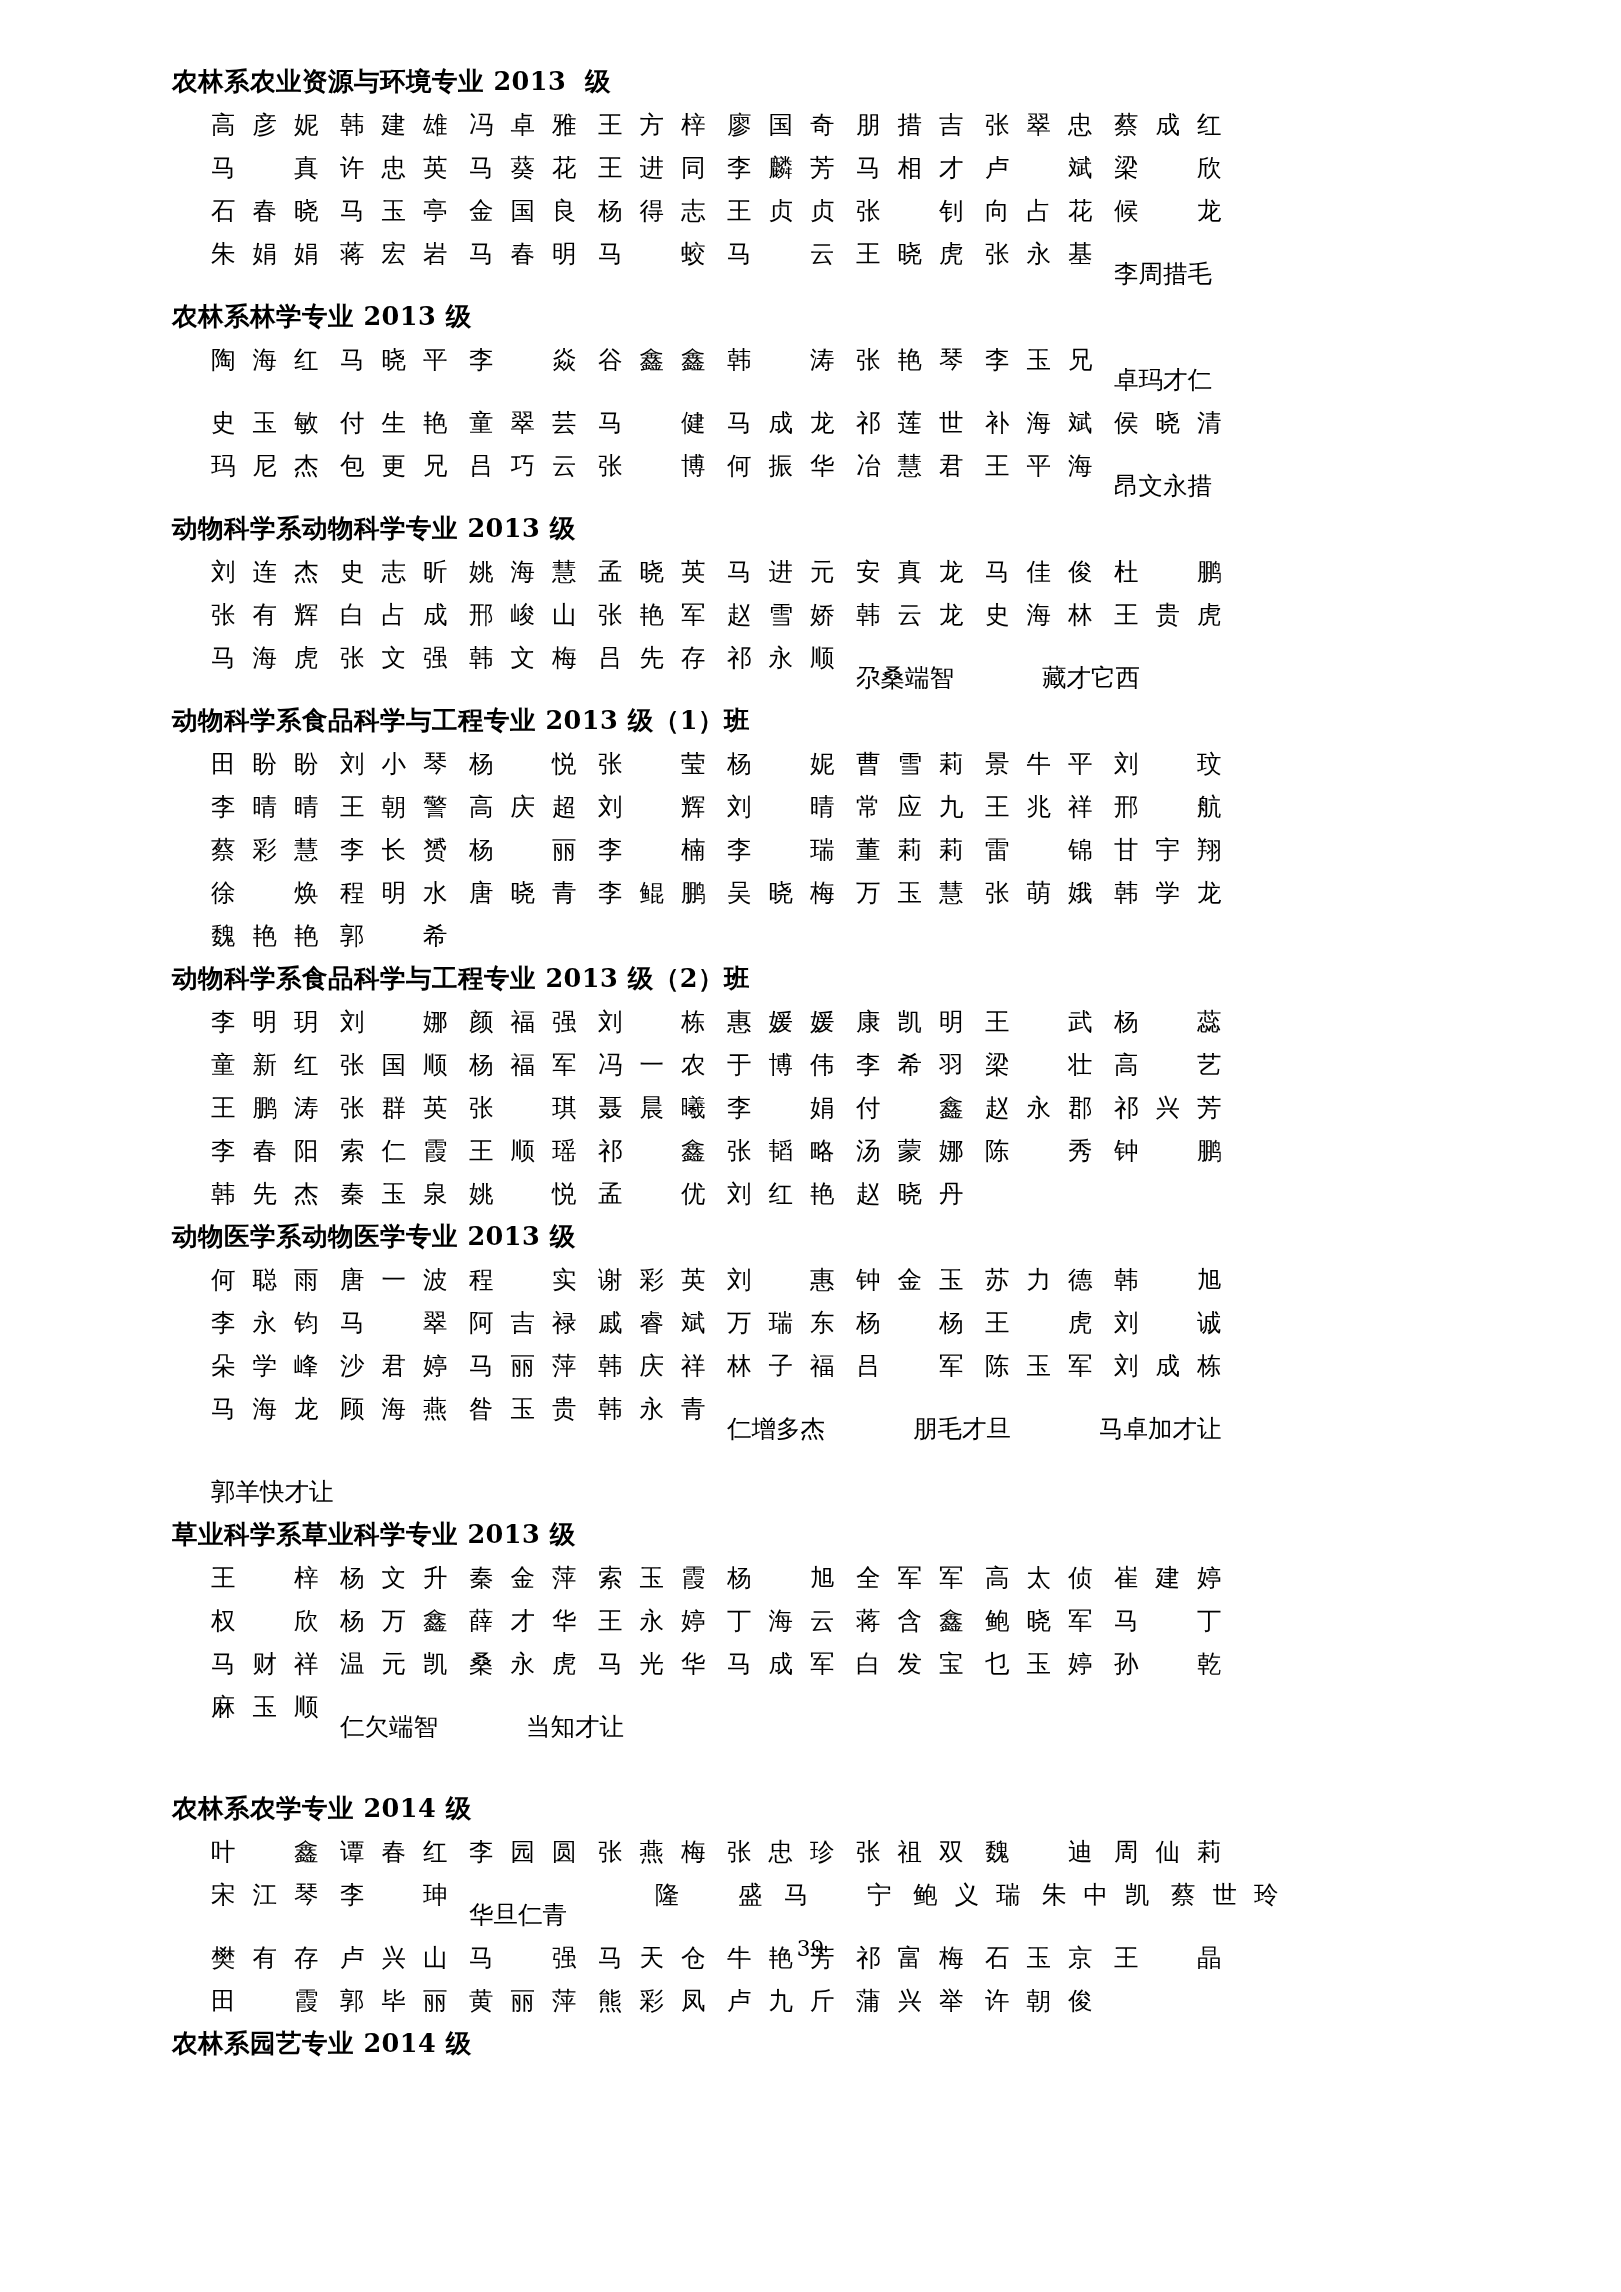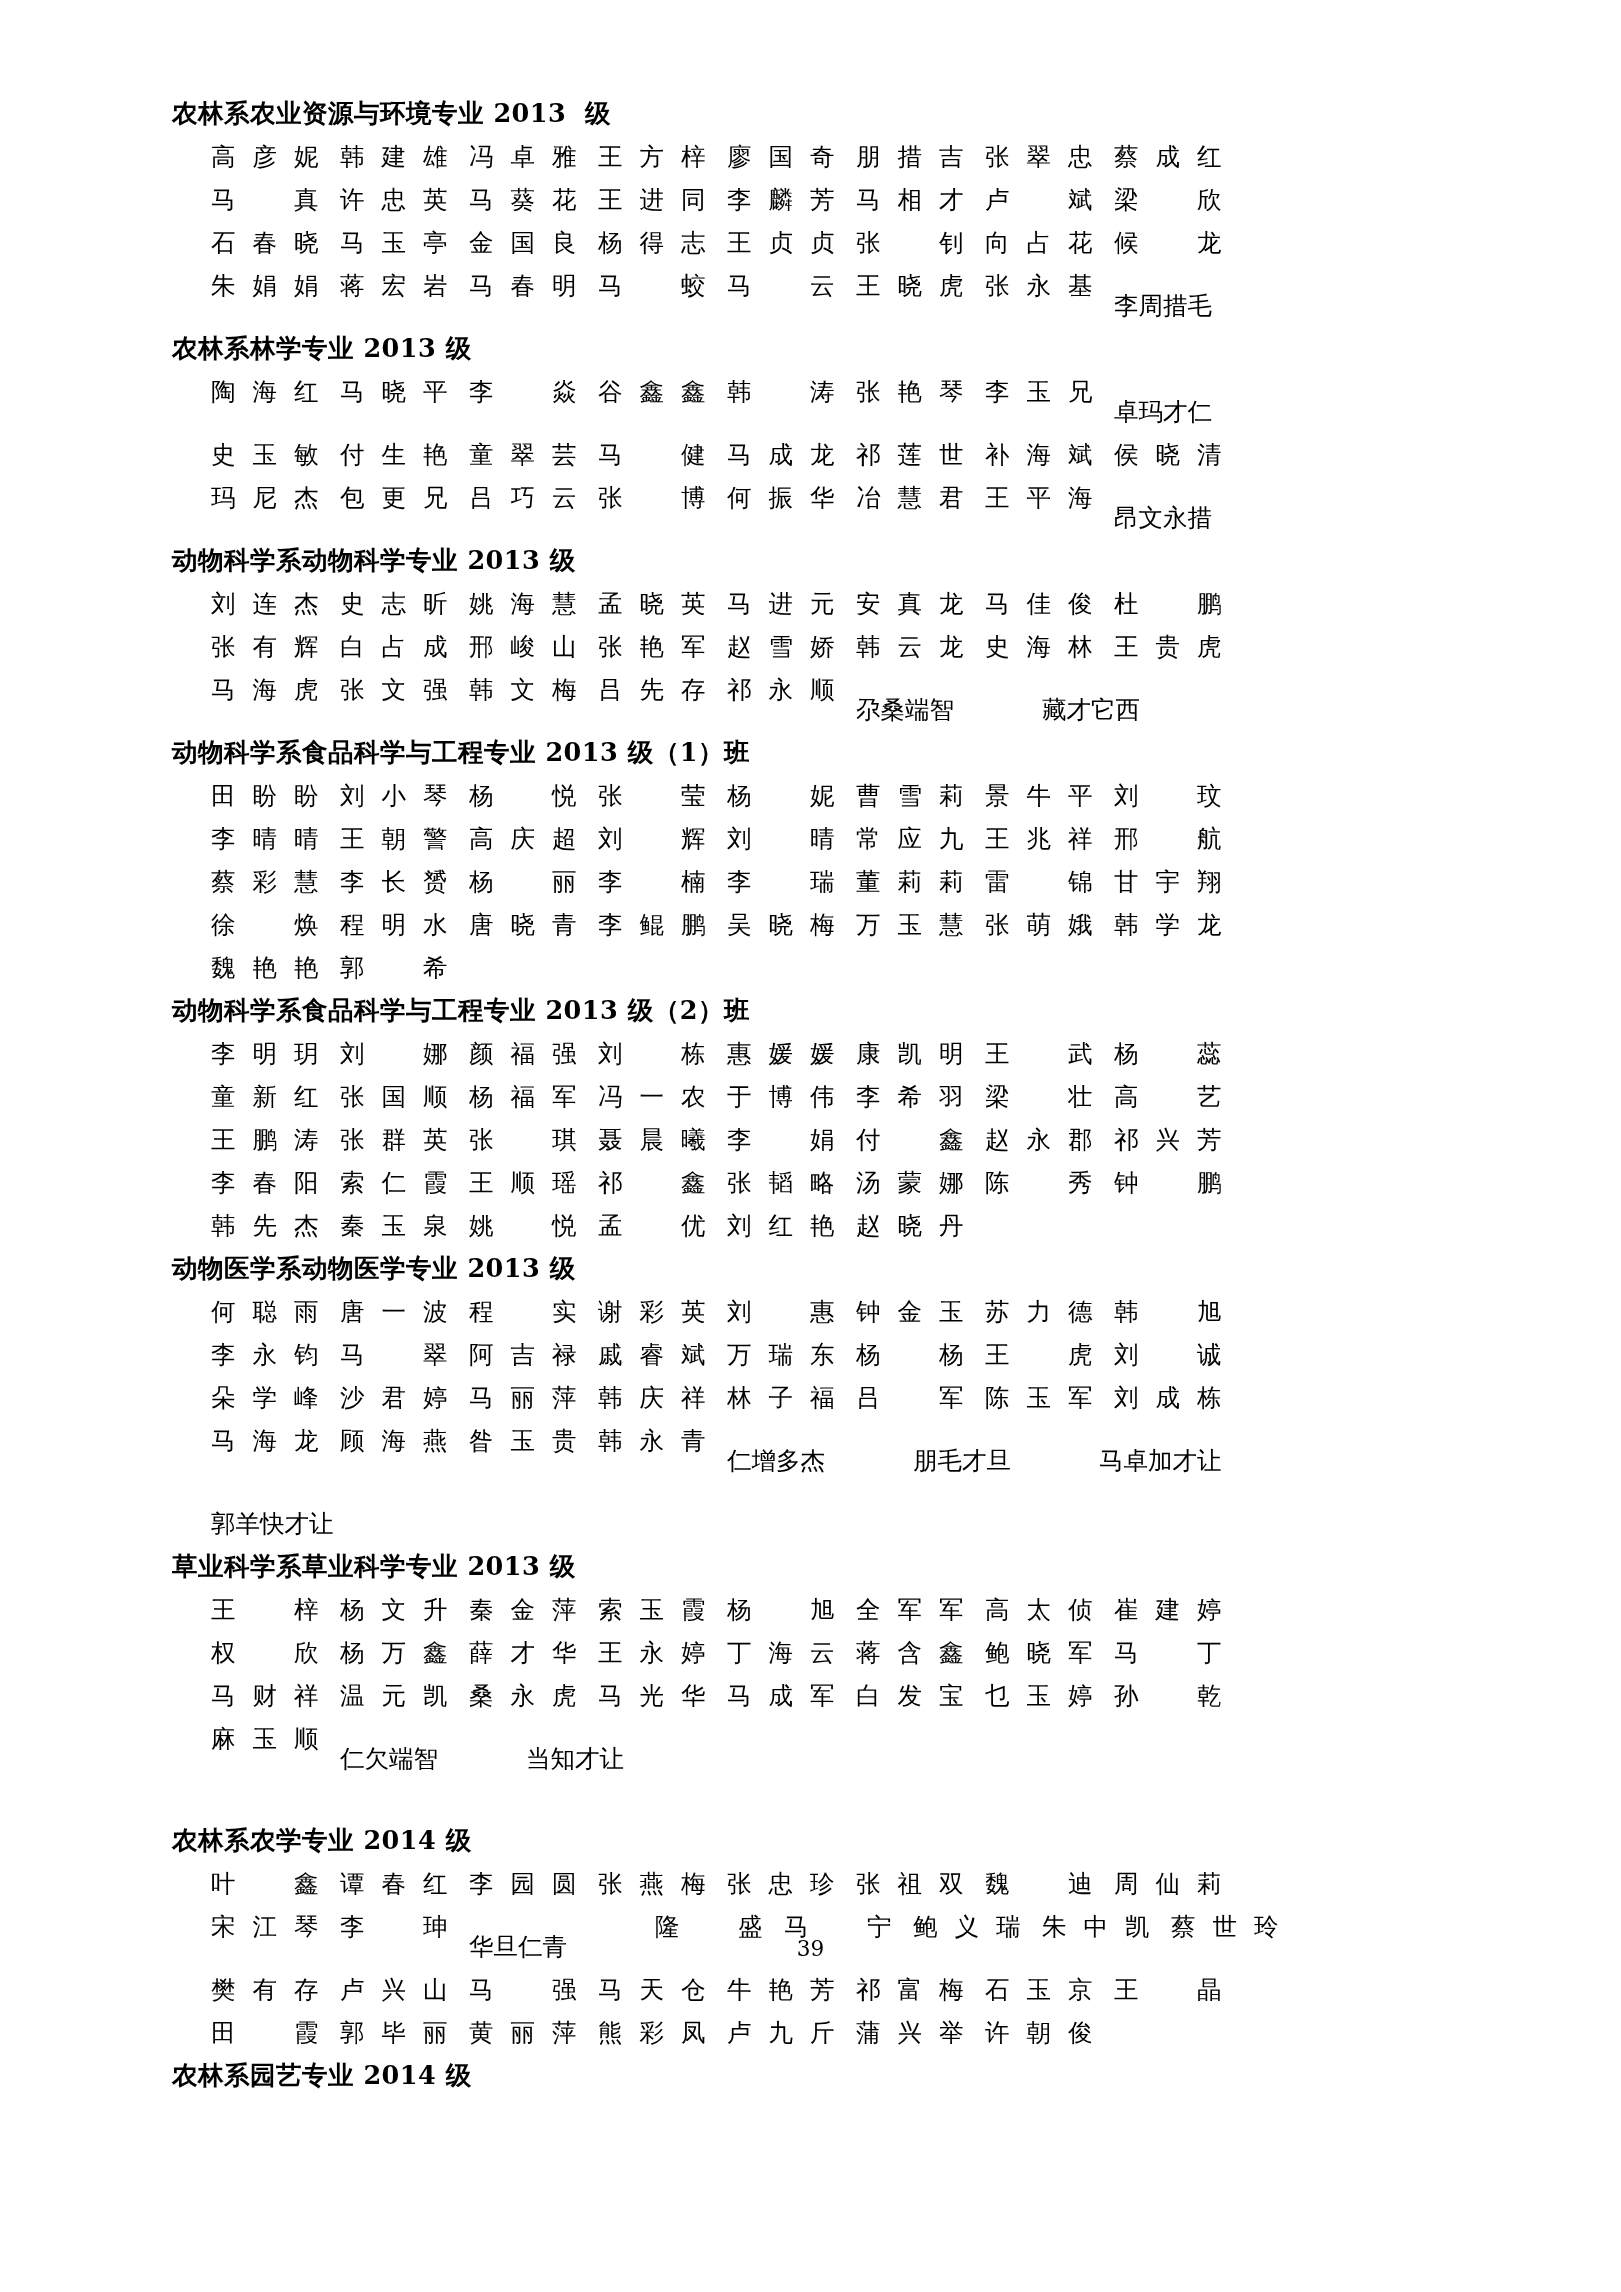--- a/index.html
+++ b/index.html
@@ -14,21 +14,21 @@
     color: #000000;
     position: relative;
     overflow: hidden;
   }
   .page {
     position: absolute;
     left: 0; top: 0;
     width: 1621px;
     height: 1872px;
     box-sizing: border-box;
-    padding: 92px 172px 0 172px;
+    padding: 60px 172px 0 172px;
   }
   .doc-body {
     position: relative;
   }
   .section {
     margin: 0 0 0 0;
   }
   .section-title {
     font-family: "DejaVu Serif", "Liberation Serif", serif;
     font-weight: bold;

